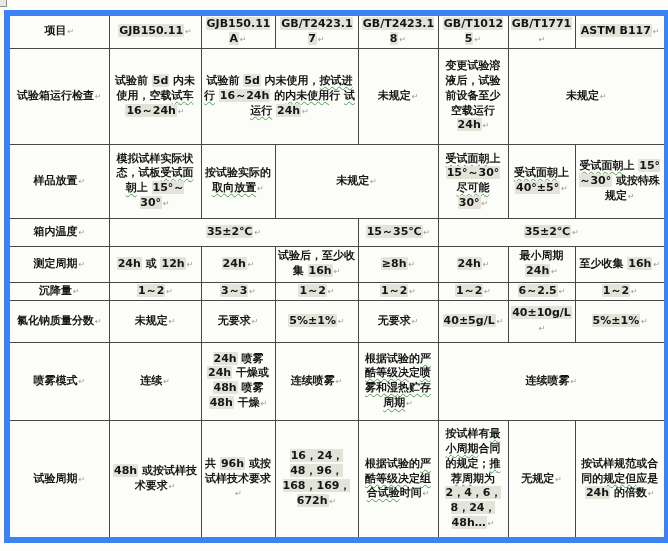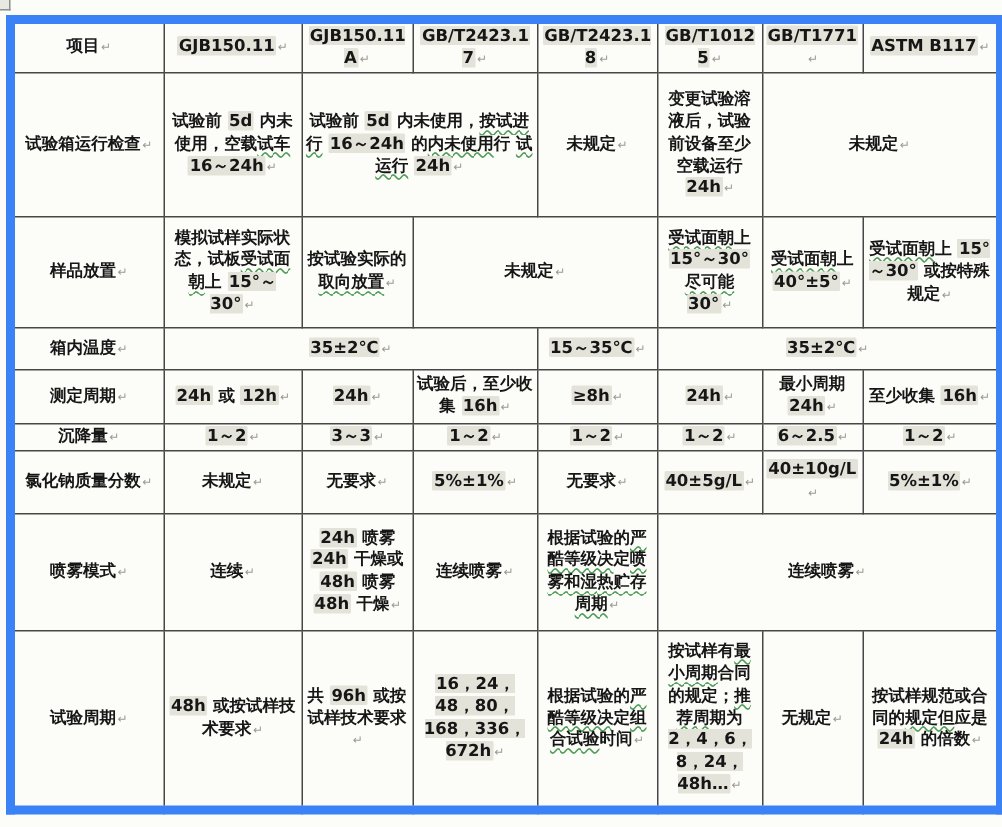--- a/index.html
+++ b/index.html
@@ -133,20 +133,20 @@
     <td><span><i class="hl">24h</i> 喷雾 <i class="hl">24h</i> 干燥或 <i class="hl">48h</i> 喷雾 <i class="hl">48h</i> 干燥<span class="eol">↵</span></span></td>
     <td><span>连续喷雾<span class="eol">↵</span></span></td>
     <td><span>根据试验的<u class="wv">严酷等级决</u>定<u class="wv">喷雾和湿</u><u class="wv">热贮存周期</u><span class="eol">↵</span></span></td>
     <td colspan="3"><span>连续喷雾<span class="eol">↵</span></span></td>
   </tr>
 
   <tr style="height:120px">
     <td><span>试验周期<span class="eol">↵</span></span></td>
     <td><span><i class="hl">48h</i> 或按试样技术要求<span class="eol">↵</span></span></td>
     <td><span>共 <i class="hl">96h</i> 或按试样技术要求<span class="eol">↵</span></span></td>
-    <td><span><i class="hl">16，24，48，80，168，336，672h</i><span class="eol">↵</span></span></td>
+    <td><span><i class="hl">16，24，48，96，168，169，672h</i><span class="eol">↵</span></span></td>
     <td><span>根据试验的<u class="wv">严酷等级决</u>定<u class="wv">组合试验</u>时间<span class="eol">↵</span></span></td>
     <td><span>按试样有<u class="wv">最小周期</u>合同的规定；<u class="wv">推荐周</u>期为 <i class="hl">2，4，6，8，24，48h…</i><span class="eol">↵</span></span></td>
     <td><span>无规定<span class="eol">↵</span></span></td>
     <td><span>按试样规范或合同的<u class="wv">规定但</u>应是 <i class="hl">24h</i> 的倍数<span class="eol">↵</span></span></td>
   </tr>
 </tbody>
   </table>
 
 </body></html>

